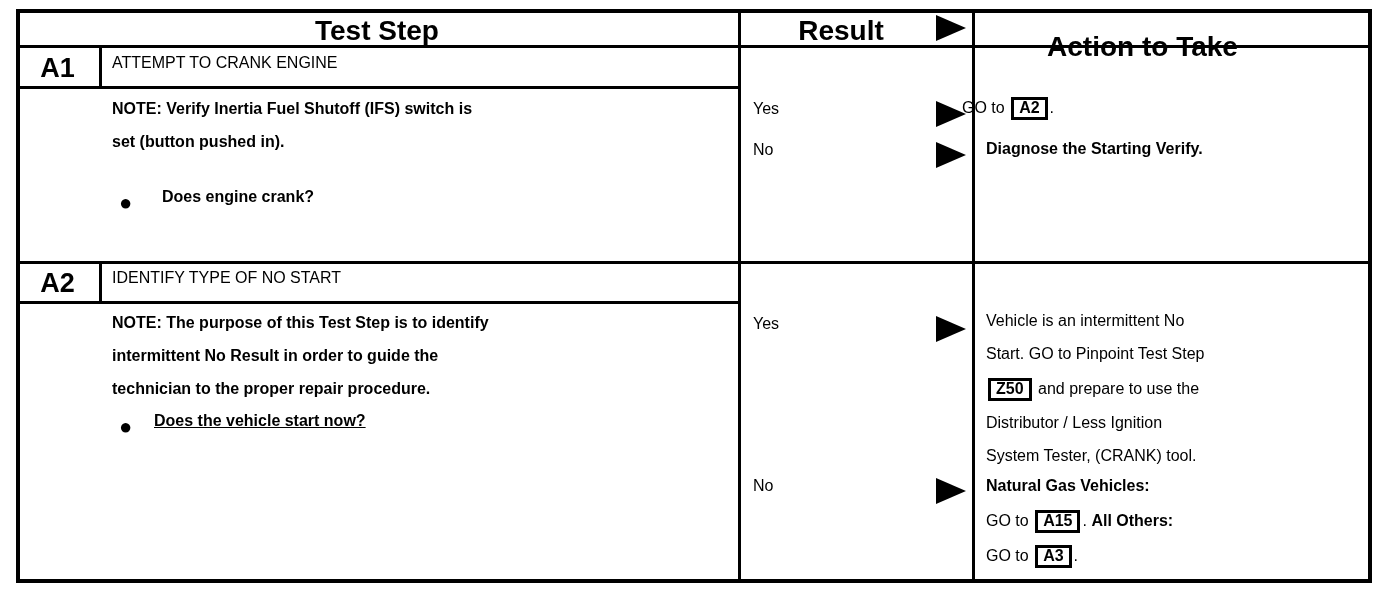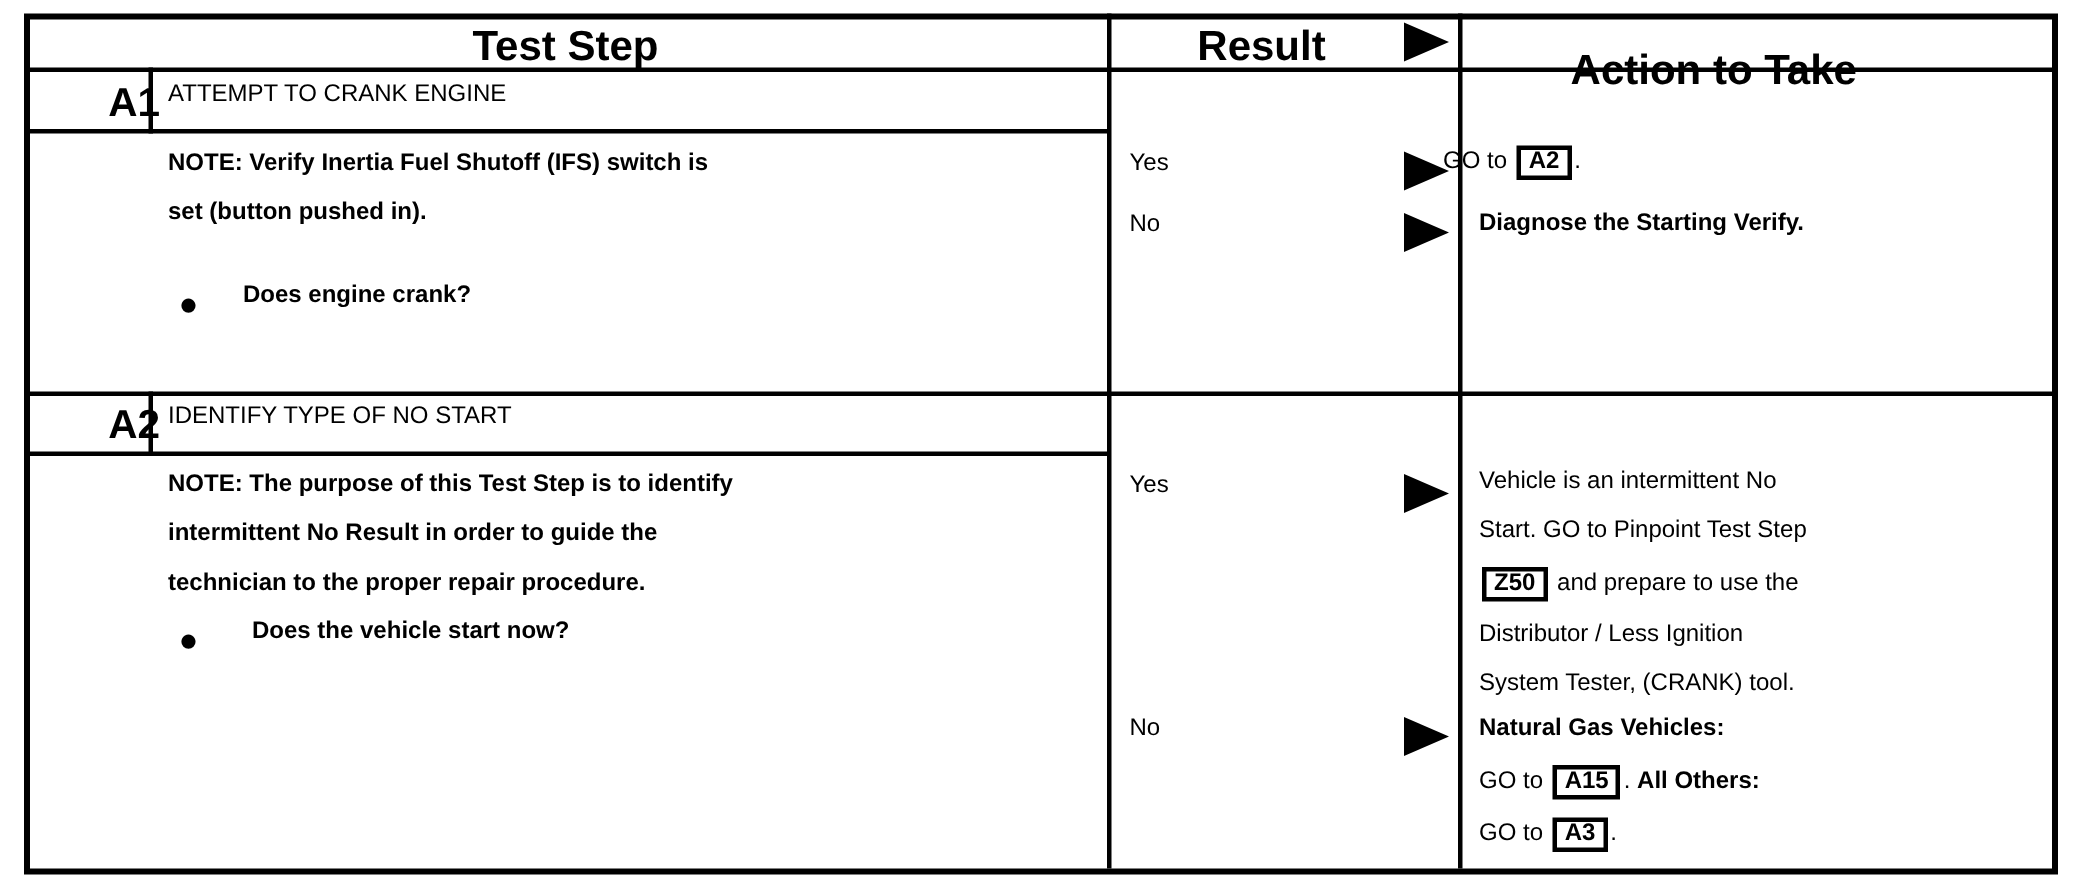--- a/index.html
+++ b/index.html
@@ -1,21 +1,21 @@
 <!DOCTYPE html>
 <html><head>
 <meta charset="utf-8">
 <style>
   html,body{margin:0;padding:0;background:#fff;}
   body{width:1392px;height:594px;position:relative;font-family:"Liberation Sans",sans-serif;color:#000;overflow:hidden;}
   .line{position:absolute;background:#000;}
   .t{position:absolute;font-size:16px;line-height:1.25;white-space:nowrap;color:#000;}
   .b{font-weight:bold;}
   .hdr{font-weight:bold;font-size:28px;text-align:center;}
-  .id{font-weight:bold;font-size:27px;text-align:center;padding-left:32px;}
+  .id{font-weight:bold;font-size:27px;text-align:center;}
   .arrow{position:absolute;width:0;height:0;border-top:13px solid transparent;border-bottom:13px solid transparent;border-left:30px solid #000;}
   .ref{display:inline-block;border:3px solid #000;padding:0 5px;font-weight:bold;line-height:1.05;margin:0 2px;}
   .bullet{font-size:22px;}
 </style>
 </head>
 <body>
 
 <div class="line" style="left:16px;top:9px;width:1348px;height:566px;background:transparent;border:4px solid #000;"></div>
 <div class="line" style="left:738px;top:9px;width:3px;height:570px;"></div>
 <div class="line" style="left:972px;top:9px;width:3px;height:570px;"></div>
@@ -51,21 +51,21 @@
 <div class="t b" style="left:986px;top:139px;">Diagnose the Starting Verify.</div>
 
 <div class="t id" style="left:16px;top:267px;width:83px;">A2</div>
 <div class="t" style="left:112px;top:268px;">IDENTIFY TYPE OF NO START</div>
 
 <div class="t b" style="left:112px;top:313px;">NOTE: The purpose of this Test Step is to identify</div>
 <div class="t b" style="left:112px;top:346px;">intermittent No Result in order to guide the</div>
 <div class="t b" style="left:112px;top:379px;">technician to the proper repair procedure.</div>
 
 <div class="t b bullet" style="left:119px;top:413px;">●</div>
-<div class="t b" style="left:168px;top:411px;">Does the vehicle start now?</div>
+<div class="t b" style="left:154px;top:411px;text-decoration:underline;">Does the vehicle start now?</div>
 
 <div class="t" style="left:753px;top:314px;">Yes</div>
 <div class="arrow" style="left:936px;top:316px;"></div>
 <div class="t" style="left:753px;top:476px;">No</div>
 <div class="arrow" style="left:936px;top:478px;"></div>
 
 <div class="t" style="left:986px;top:311px;">Vehicle is an intermittent No</div>
 <div class="t" style="left:986px;top:344px;">Start. GO to Pinpoint Test Step</div>
 <div class="t" style="left:986px;top:378px;">
   <span class="ref">Z50</span><span> and prepare to use the</span>

